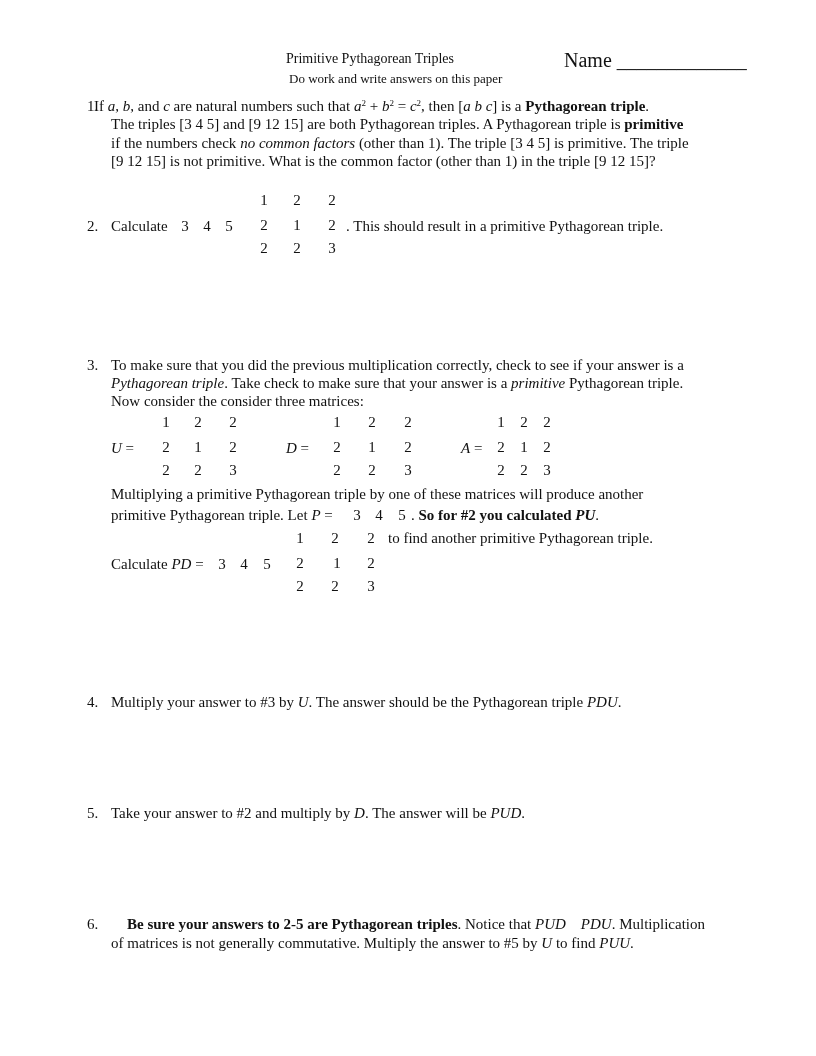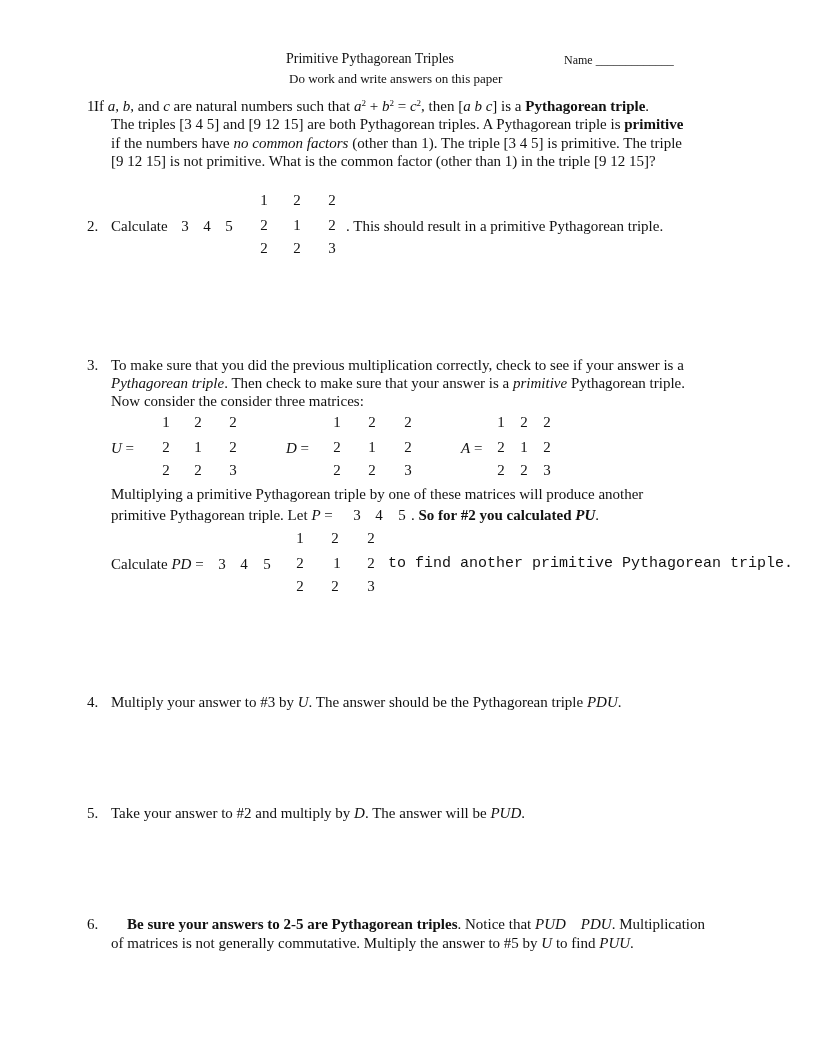--- a/index.html
+++ b/index.html
@@ -11,29 +11,29 @@
 .mat span{position:absolute;text-align:center;width:16px;line-height:18px;}
 b{font-weight:bold;}
 i{font-style:italic;}
 sup{font-size:9px;vertical-align:top;position:relative;top:-3px;}
 </style>
 </head>
 <body>
 
 <div class="abs title" style="left:286px;top:50px;">Primitive Pythagorean Triples</div>
 <div class="abs sub" style="left:289px;top:70px;">Do work and write answers on this paper</div>
-<div class="abs" style="left:564px;top:51px;font-size:12px;">
+<div class="abs" style="left:564px;top:51px;font-size:20px;">
   <span>Name</span>
   <span>_____________</span>
 </div>
 
 <div class="abs" style="left:87px;top:97px;">1.</div>
 <div class="abs" style="left:94px;top:97px;"><span>If </span><i>a</i><span>, </span><i>b</i><span>, and </span><i>c</i><span> are natural numbers such that </span><i>a</i><sup>2</sup><span> + </span><i>b</i><sup>2</sup><span> = </span><i>c</i><sup>2</sup><span>, then [</span><i>a b c</i><span>] is a </span><b>Pythagorean triple</b><span>.</span></div>
 <div class="abs" style="left:111px;top:115px;"><span>The triples [3 4 5] and [9 12 15] are both Pythagorean triples. A Pythagorean triple is </span><b>primitive</b></div>
-<div class="abs" style="left:111px;top:134px;"><span>if the numbers have </span><i>no common factors</i><span> (other than 1). The triple [3 4 5] is primitive. The triple</span></div>
+<div class="abs" style="left:111px;top:134px;"><span>if the numbers check </span><i>no common factors</i><span> (other than 1). The triple [3 4 5] is primitive. The triple</span></div>
 <div class="abs" style="left:111px;top:152px;"><span>[9 12 15] is not primitive. What is the common factor (other than 1) in the triple [9 12 15]?</span></div>
 
 <div class="abs" style="left:87px;top:217px;">2.</div>
 <div class="abs" style="left:111px;top:217px;">Calculate</div>
 <div class="mat" style="left:177px;top:217px;">
   <span style="left:0px;">3</span>
   <span style="left:22px;">4</span>
   <span style="left:44px;">5</span>
 </div>
 <div class="mat" style="left:256px;top:191px;">
@@ -44,21 +44,21 @@
   <span style="left:33px;top:25px">1</span>
   <span style="left:68px;top:25px">2</span>
   <span style="left:0;top:48px">2</span>
   <span style="left:33px;top:48px">2</span>
   <span style="left:68px;top:48px">3</span>
 </div>
 <div class="abs" style="left:346px;top:217px;">. This should result in a primitive Pythagorean triple.</div>
 
 <div class="abs" style="left:87px;top:356px;">3.</div>
 <div class="abs" style="left:111px;top:356px;">To make sure that you did the previous multiplication correctly, check to see if your answer is a</div>
-<div class="abs" style="left:111px;top:374px;"><i>Pythagorean triple</i><span>. Then check to make sure that your answer is a </span><i>primitive</i><span> Pythagorean triple.</span></div>
+<div class="abs" style="left:111px;top:374px;"><i>Pythagorean triple</i><span>. Take check to make sure that your answer is a </span><i>primitive</i><span> Pythagorean triple.</span></div>
 <div class="abs" style="left:111px;top:392px;">Now consider the consider three matrices:</div>
 
 <div class="abs" style="left:111px;top:439px;"><i>U</i><span> =</span></div>
 <div class="mat" style="left:158px;top:413px;">
   <span style="left:0;top:0">1</span>
   <span style="left:32px;top:0">2</span>
   <span style="left:67px;top:0">2</span>
   <span style="left:0;top:25px">2</span>
   <span style="left:32px;top:25px">1</span>
   <span style="left:67px;top:25px">2</span>
@@ -112,21 +112,21 @@
   <span style="left:0;top:0">1</span>
   <span style="left:35px;top:0">2</span>
   <span style="left:71px;top:0">2</span>
   <span style="left:0;top:25px">2</span>
   <span style="left:37px;top:25px">1</span>
   <span style="left:71px;top:25px">2</span>
   <span style="left:0;top:48px">2</span>
   <span style="left:35px;top:48px">2</span>
   <span style="left:71px;top:48px">3</span>
 </div>
-<div class="abs" style="left:388px;top:555px;font-family:Liberation Mono, monospace;">to find another primitive Pythagorean triple.</div>
+<div class="abs" style="left:388px;top:529px;">to find another primitive Pythagorean triple.</div>
 
 <div class="abs" style="left:87px;top:693px;">4.</div>
 <div class="abs" style="left:111px;top:693px;"><span>Multiply your answer to #3 by </span><i>U</i><span>. The answer should be the Pythagorean triple </span><i>PDU</i><span>.</span></div>
 
 <div class="abs" style="left:87px;top:804px;">5.</div>
 <div class="abs" style="left:111px;top:804px;"><span>Take your answer to #2 and multiply by </span><i>D</i><span>. The answer will be </span><i>PUD</i><span>.</span></div>
 
 <div class="abs" style="left:87px;top:915px;">6.</div>
 <div class="abs" style="left:127px;top:915px;white-space:pre;"><b>Be sure your answers to 2-5 are Pythagorean triples</b><span>. Notice that </span><i>PUD</i><span>    </span><i>PDU</i><span>. Multiplication</span></div>
 <div class="abs" style="left:111px;top:934px;"><span>of matrices is not generally commutative. Multiply the answer to #5 by </span><i>U</i><span> to find </span><i>PUU</i><span>.</span></div>

